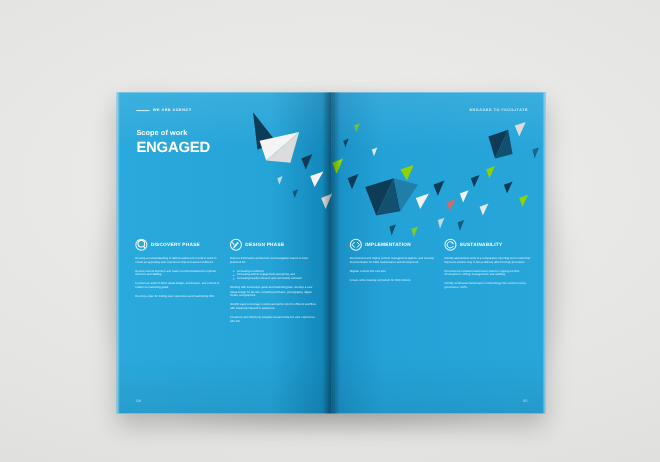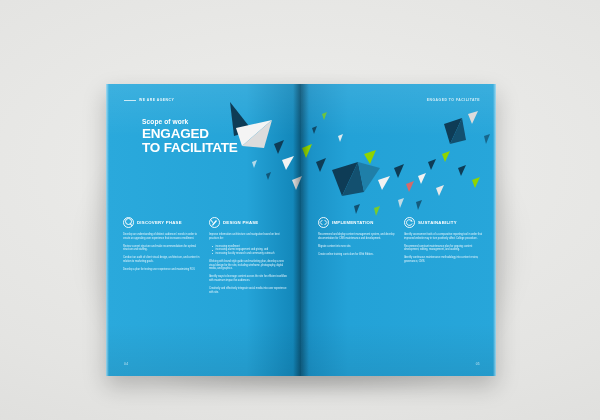--- a/index.html
+++ b/index.html
@@ -111,21 +111,21 @@
     height: 1px;
     background: #ffffff;
     vertical-align: middle;
     margin-right: 3px;
     opacity: 0.8;
   }
 
   
   .headline-wrap {
     position: absolute;
-    left: 36px;
+    left: 18px;
     top: 34px;
     z-index: 3;
   }
   .eyebrow {
     font-size: 6.6px;
     color: #ffffff;
     font-weight: bold;
     letter-spacing: 0.1px;
     margin: 0 0 2px 0;
   }
@@ -250,21 +250,20 @@
     <div class="page left">
       <div class="curve"></div>
 
       <div class="runhead l">
         <span class="rule"></span><span>WE ARE AGENCY</span>
       </div>
 
       <div class="headline-wrap">
         <p class="eyebrow">Scope of work</p>
         <h1 class="headline">ENGAGED</h1>
-        <h1 class="headline">TO FACILITATE</h1>
       </div>
 
       <div class="columns">
 
         <div class="col">
           <div class="col-head">
             <span class="col-icon">
               <span class="ring"></span>
               <span class="mag-glass"></span>
               <span class="mag-handle"></span>

